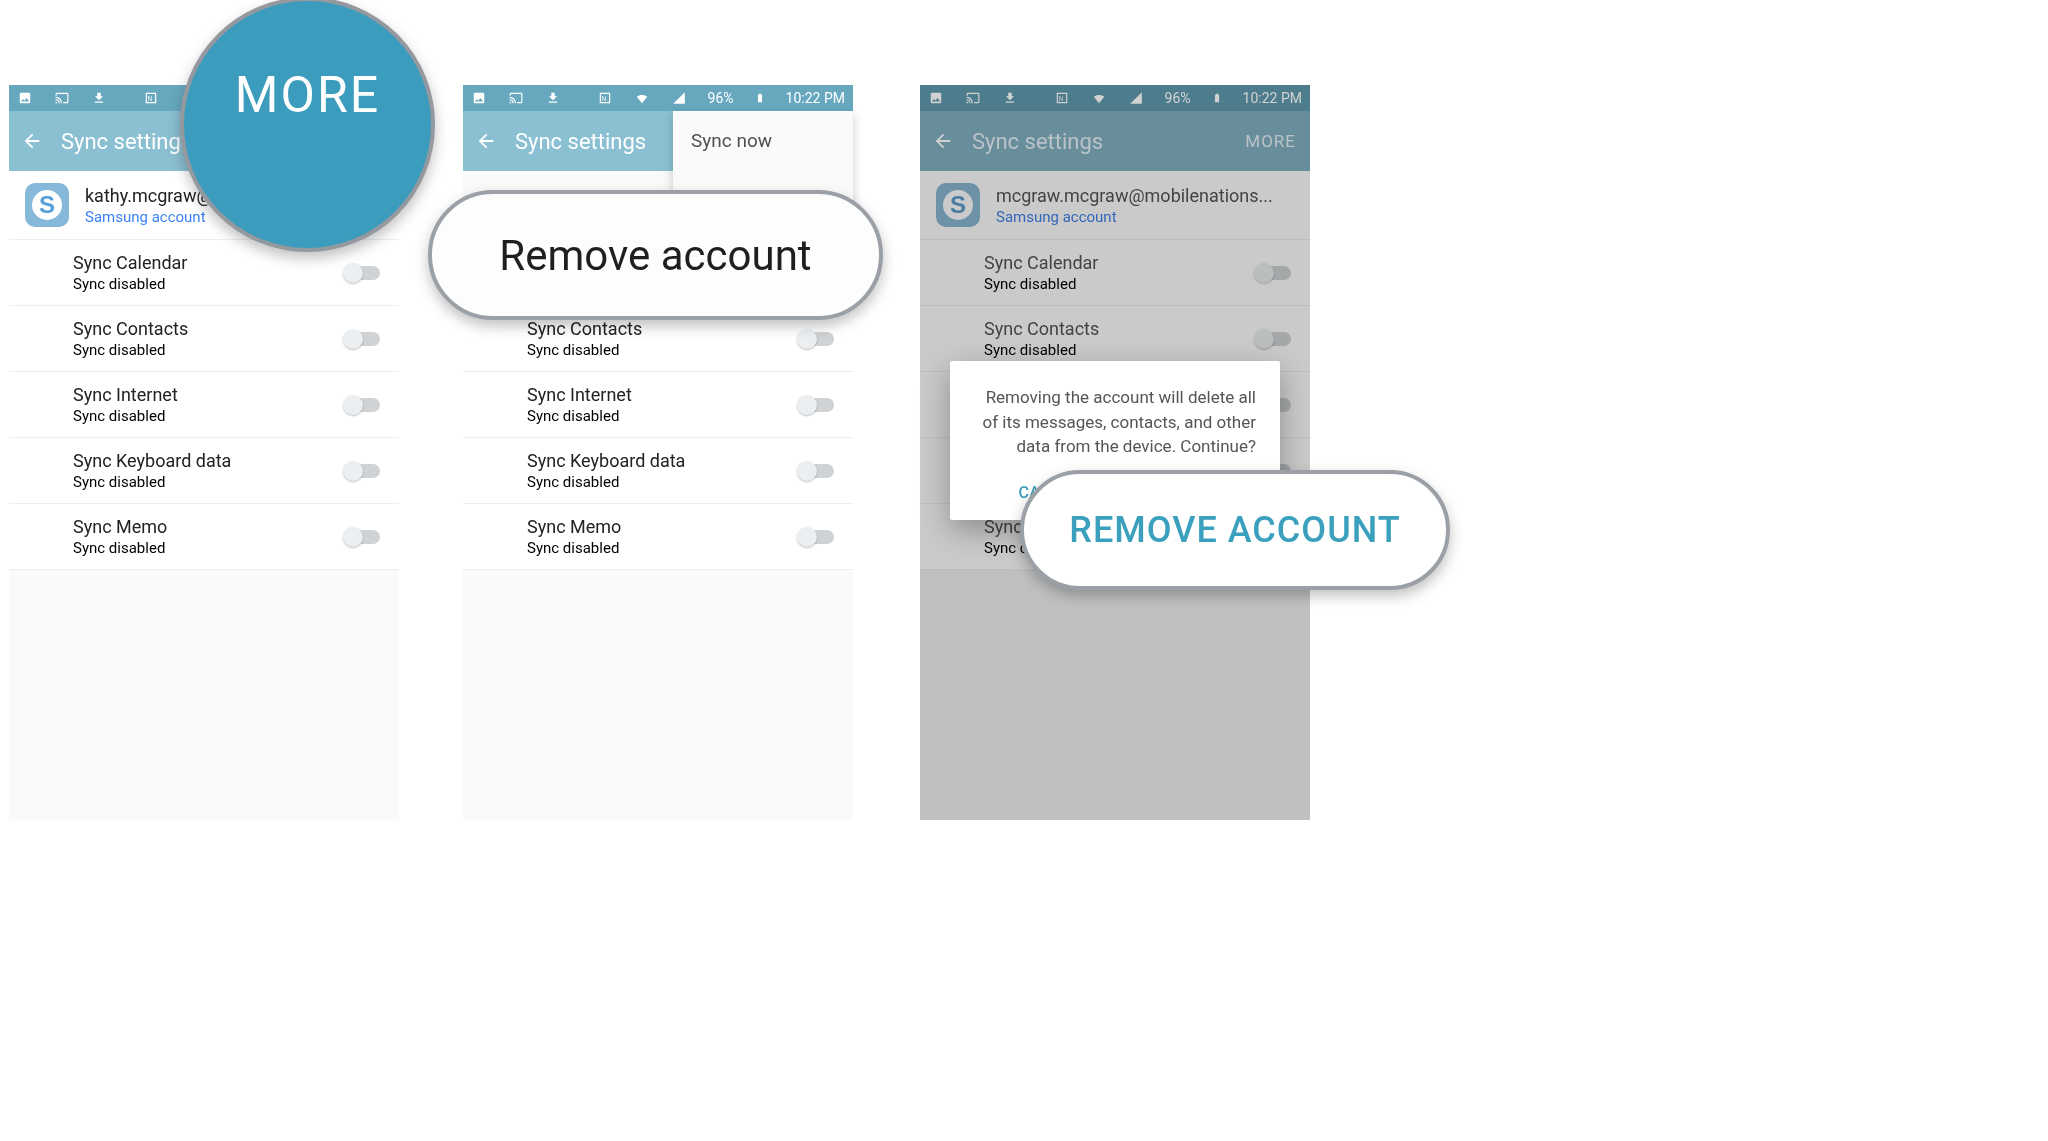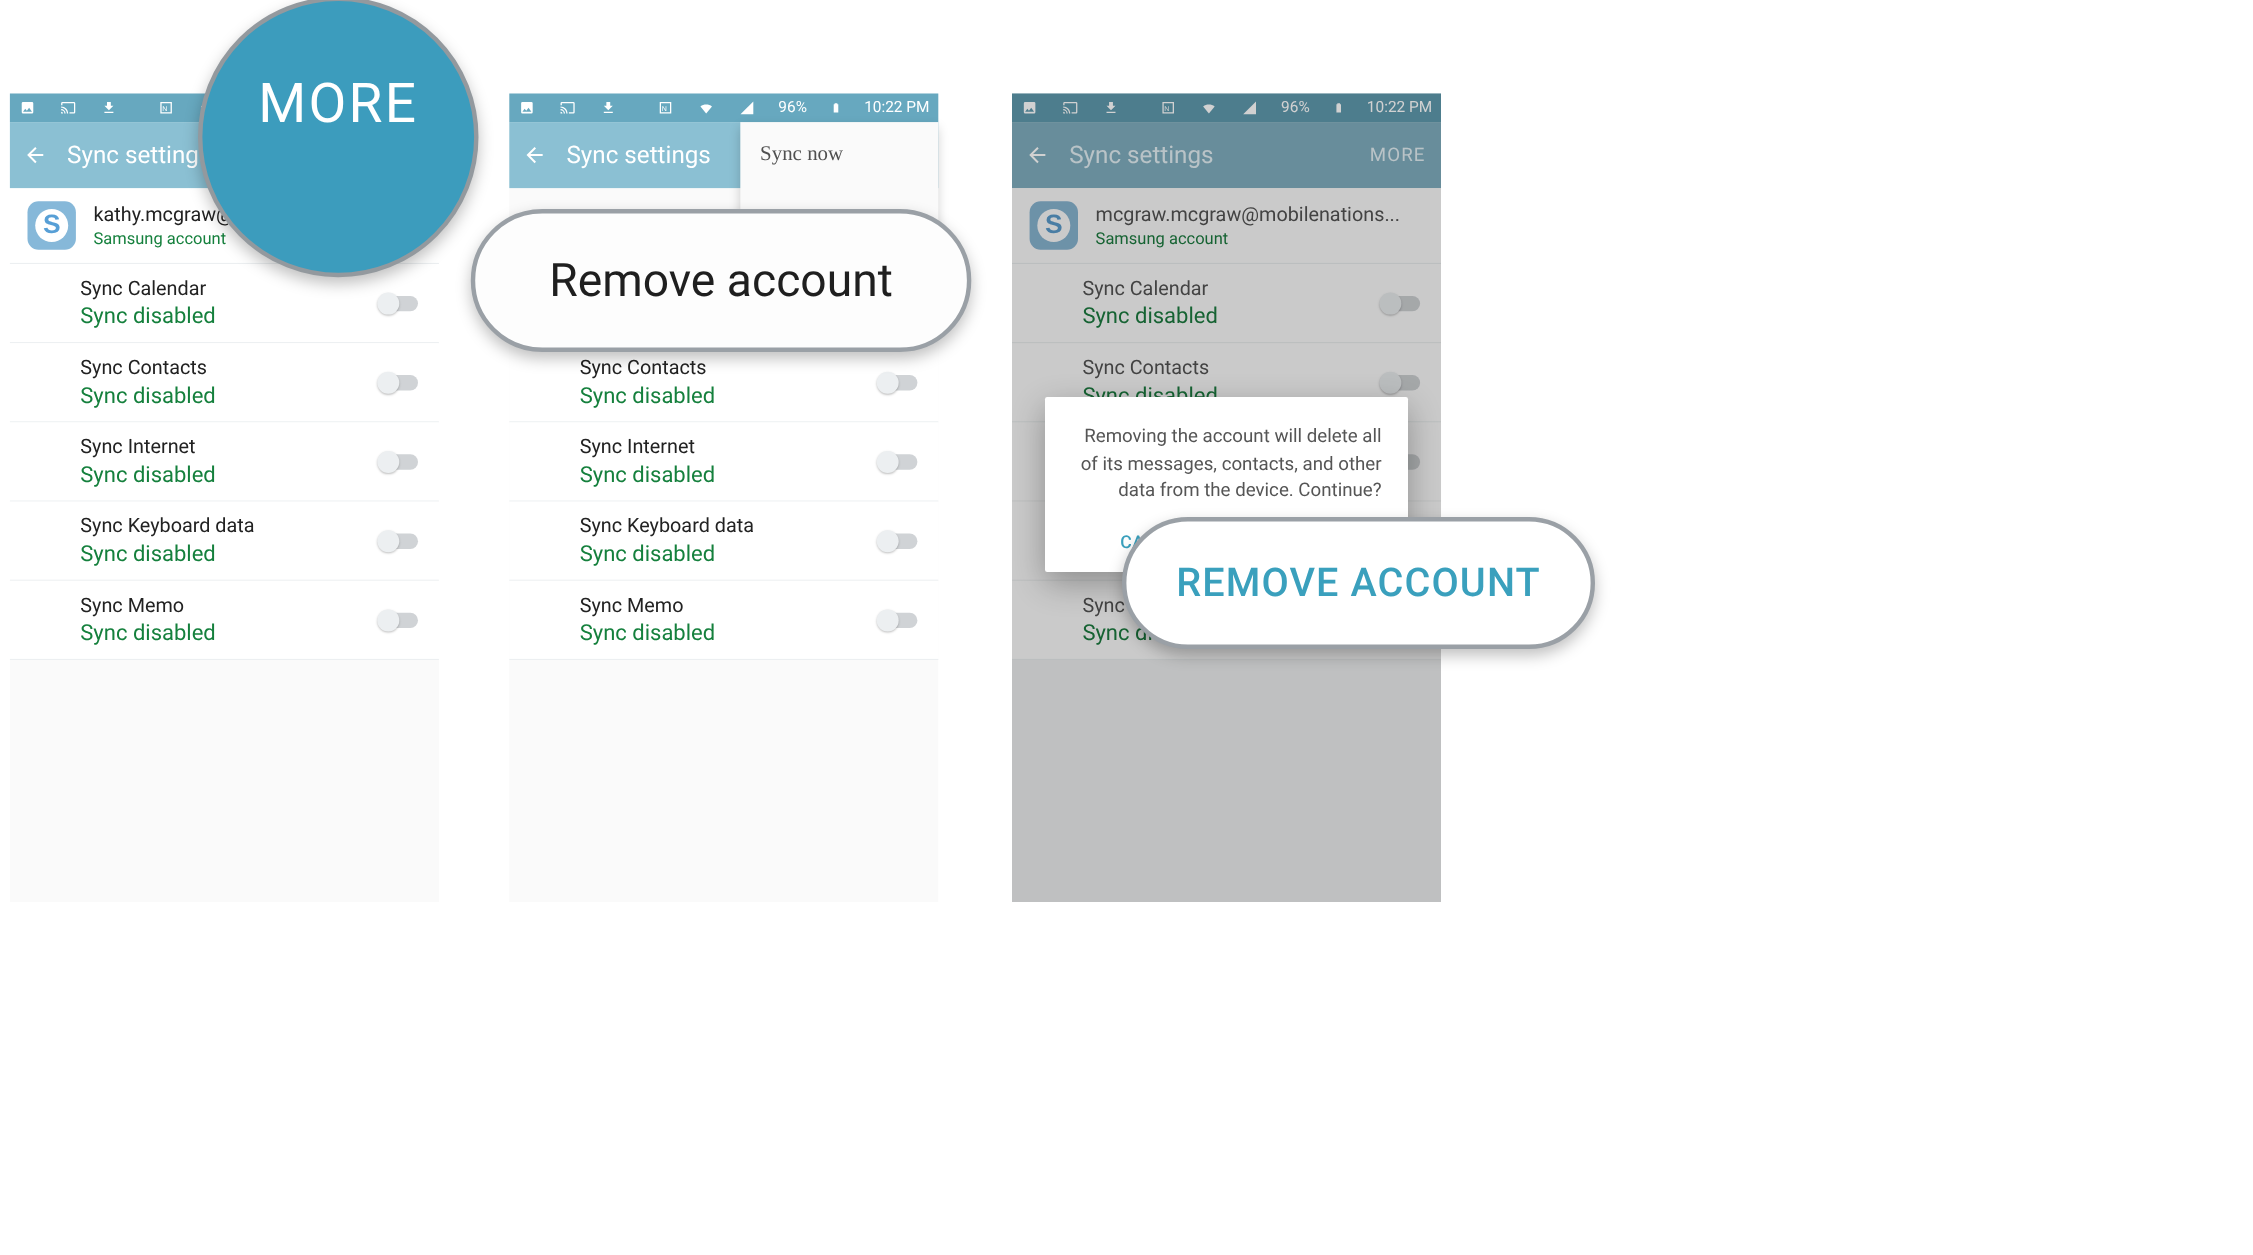--- a/index.html
+++ b/index.html
@@ -77,30 +77,30 @@
     margin-right: 16px;
   }
   .account-row .icon span {
     color: #fff; font-weight: 700; font-size: 24px;
     background: #ffffff; color:#579fd6;
     width: 30px; height: 30px; border-radius: 50%;
     display:flex;align-items:center;justify-content:center;
     font-family: Arial, sans-serif;
   }
   .account-row .txt .email { font-size: 18px; color: #222; }
-  .account-row .txt .sub   { font-size: 15px; color: #15803d; margin-top: 2px; }
+  .account-row .txt .sub   { font-size: 15px; color: #3b82f6; margin-top: 2px; }
 
   .list-item {
     background: #ffffff;
     padding: 12px 16px;
     border-bottom: 1px solid #eceff1;
     display: flex; align-items: center; justify-content: space-between;
   }
   .list-item .label { font-size: 18px; color: #222; }
-  .list-item .sub   { font-size: 20px; color: #15803d; margin-top: 2px; }
+  .list-item .sub   { font-size: 15px; color: #000000; margin-top: 2px; }
   .list-item .txtcol { display:flex; flex-direction:column;margin-left:48px; }
   .toggle {
     width: 40px; height: 22px; position: relative;
   }
   .toggle-track {
     width: 34px; height: 14px; background: #d0d3d6; border-radius: 7px;
     position: absolute; top: 4px; left: 3px;
   }
   .toggle-thumb {
     width: 20px; height: 20px; background: #eceff1; border-radius: 50%;
@@ -110,21 +110,20 @@
 
   
   .popup-menu {
     position: absolute;
     top: 26px; 
     right: 0;
     width: 180px;
     background: #fafafa;
     box-shadow: 0 4px 10px rgba(0,0,0,.2);
     z-index: 5;
-    font-family: Liberation Serif, serif;
   }
   .popup-menu .item {
     padding: 18px 18px;
     font-size: 19px;
     color: #505050;
   }
 
   
   .dim-overlay {
     position: absolute; inset: 0;

